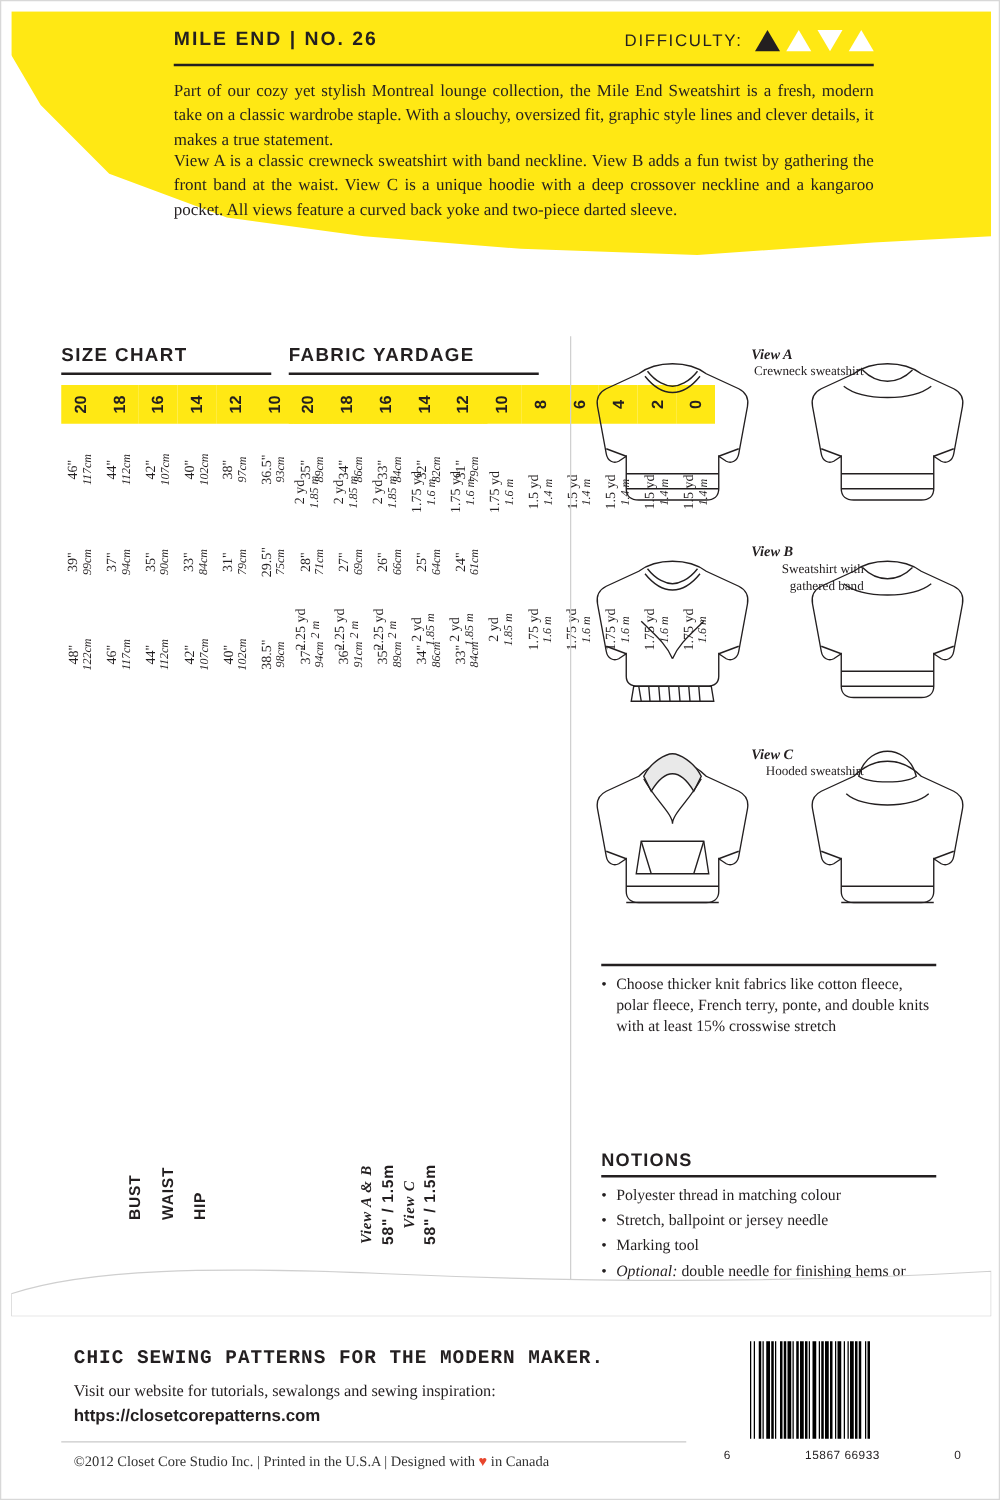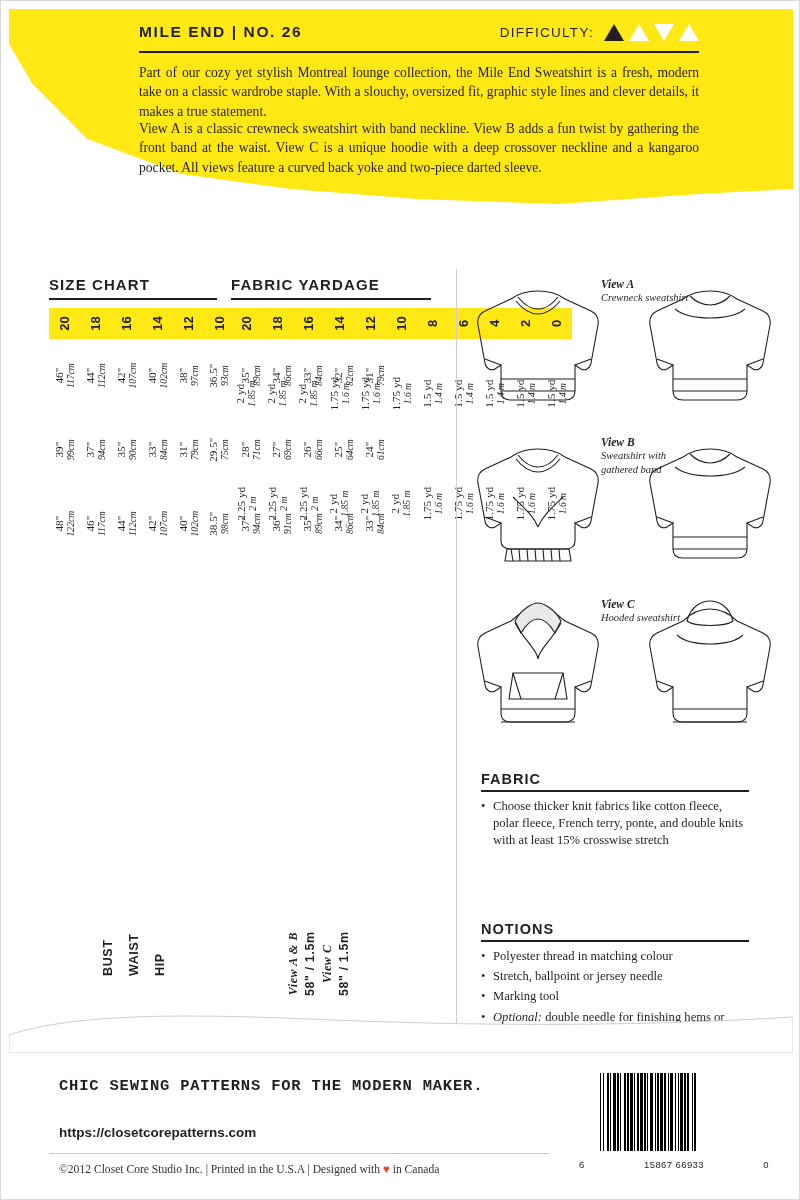--- a/index.html
+++ b/index.html
@@ -130,21 +130,21 @@
   
   .illus{
     position:absolute;left:462px;top:268px;width:330px;height:480px;
   }
   .view-block{position:absolute;width:330px;height:155px;}
   .view-label{
     position:absolute;left:138px;top:8px;width:90px;
     font-size:11.5px;line-height:1.25;
   }
   .view-label .vt{font-weight:bold;font-style:italic;font-size:11.5px;display:block;}
-  .view-label .vs{font-style:italic;font-size:10.5px;display:block;}
+  .view-label .vs{font-size:10.5px;display:block;text-align:right;}
 
   
   .sec{position:absolute;left:480px;width:268px;}
   .sec h3{
     font-family:"Liberation Sans",sans-serif;
     font-weight:bold;font-size:14.5px;letter-spacing:1px;margin:0 0 3px 0;
   }
   .sec .rule{height:1.5px;background:#231f20;margin-bottom:6px;}
   .sec ul{margin:0;padding:0;list-style:none;}
   .sec li{
@@ -601,21 +601,20 @@
         </g>
       </svg>
       <div class="view-label">
         <span class="vt">View C</span>
         <span class="vs">Hooded sweatshirt</span>
       </div>
     </div>
   </div>
 
   <div class="sec" style="top:770px">
-    <h3>FABRIC</h3>
     <div class="rule"></div>
     <ul id="fabric-list">
         <li>Choose thicker knit fabrics like cotton fleece, polar fleece, French terry, ponte, and double knits with at least 15% crosswise stretch</li>
       </ul>
   </div>
 
   <div class="sec" style="top:920px">
     <h3>NOTIONS</h3>
     <div class="rule"></div>
     <ul id="notions-list">
@@ -625,20 +624,21 @@
         <li><i>Optional:</i> double needle for finishing hems or coverstitch machine</li>
       </ul>
   </div>
 
   <div class="footer-curve">
     <svg width="784" height="40" viewBox="0 0 784 40">
       <path d="M0 40 L0 22 C60 2 160 0 300 6 C460 13 620 14 784 4 L784 40 Z" fill="#ffffff" stroke="#cfcfcf" stroke-width="1"></path>
     </svg>
   </div>
   <div class="f-title">CHIC SEWING PATTERNS FOR THE MODERN MAKER.</div>
+  <div class="f-sub">Visit our website for tutorials, sewalongs and sewing inspiration:</div>
   <div class="f-url">https://closetcorepatterns.com</div>
   <div class="f-rule"></div>
   <div class="f-copy">
     <span>©2012 Closet Core Studio Inc. | Printed in the U.S.A | Designed with </span><span class="heart">♥</span><span> in Canada</span>
   </div>
 
   <div class="barcode">
     <svg width="150" height="82" viewBox="0 0 150 82" id="barcode-svg">
         <rect x="2" y="0" width="1" height="78" fill="#000"></rect>
         <rect x="5" y="0" width="1" height="78" fill="#000"></rect>

